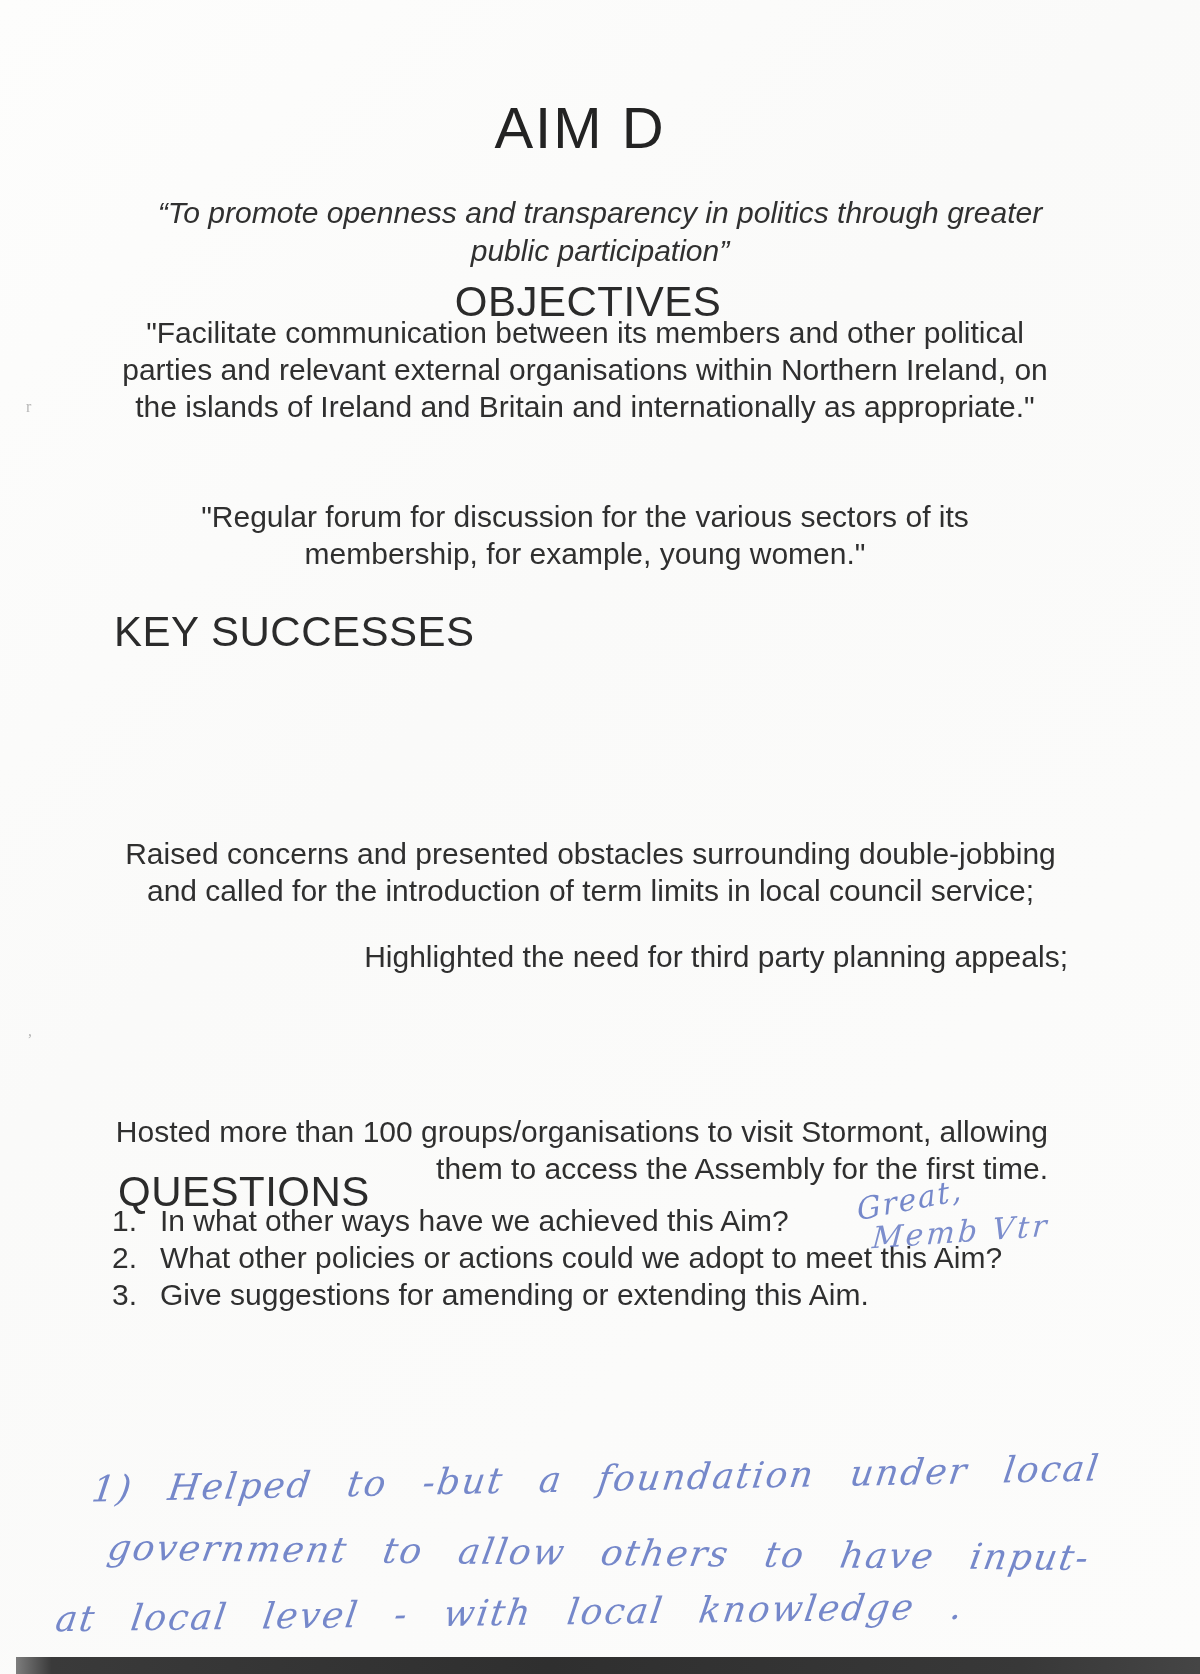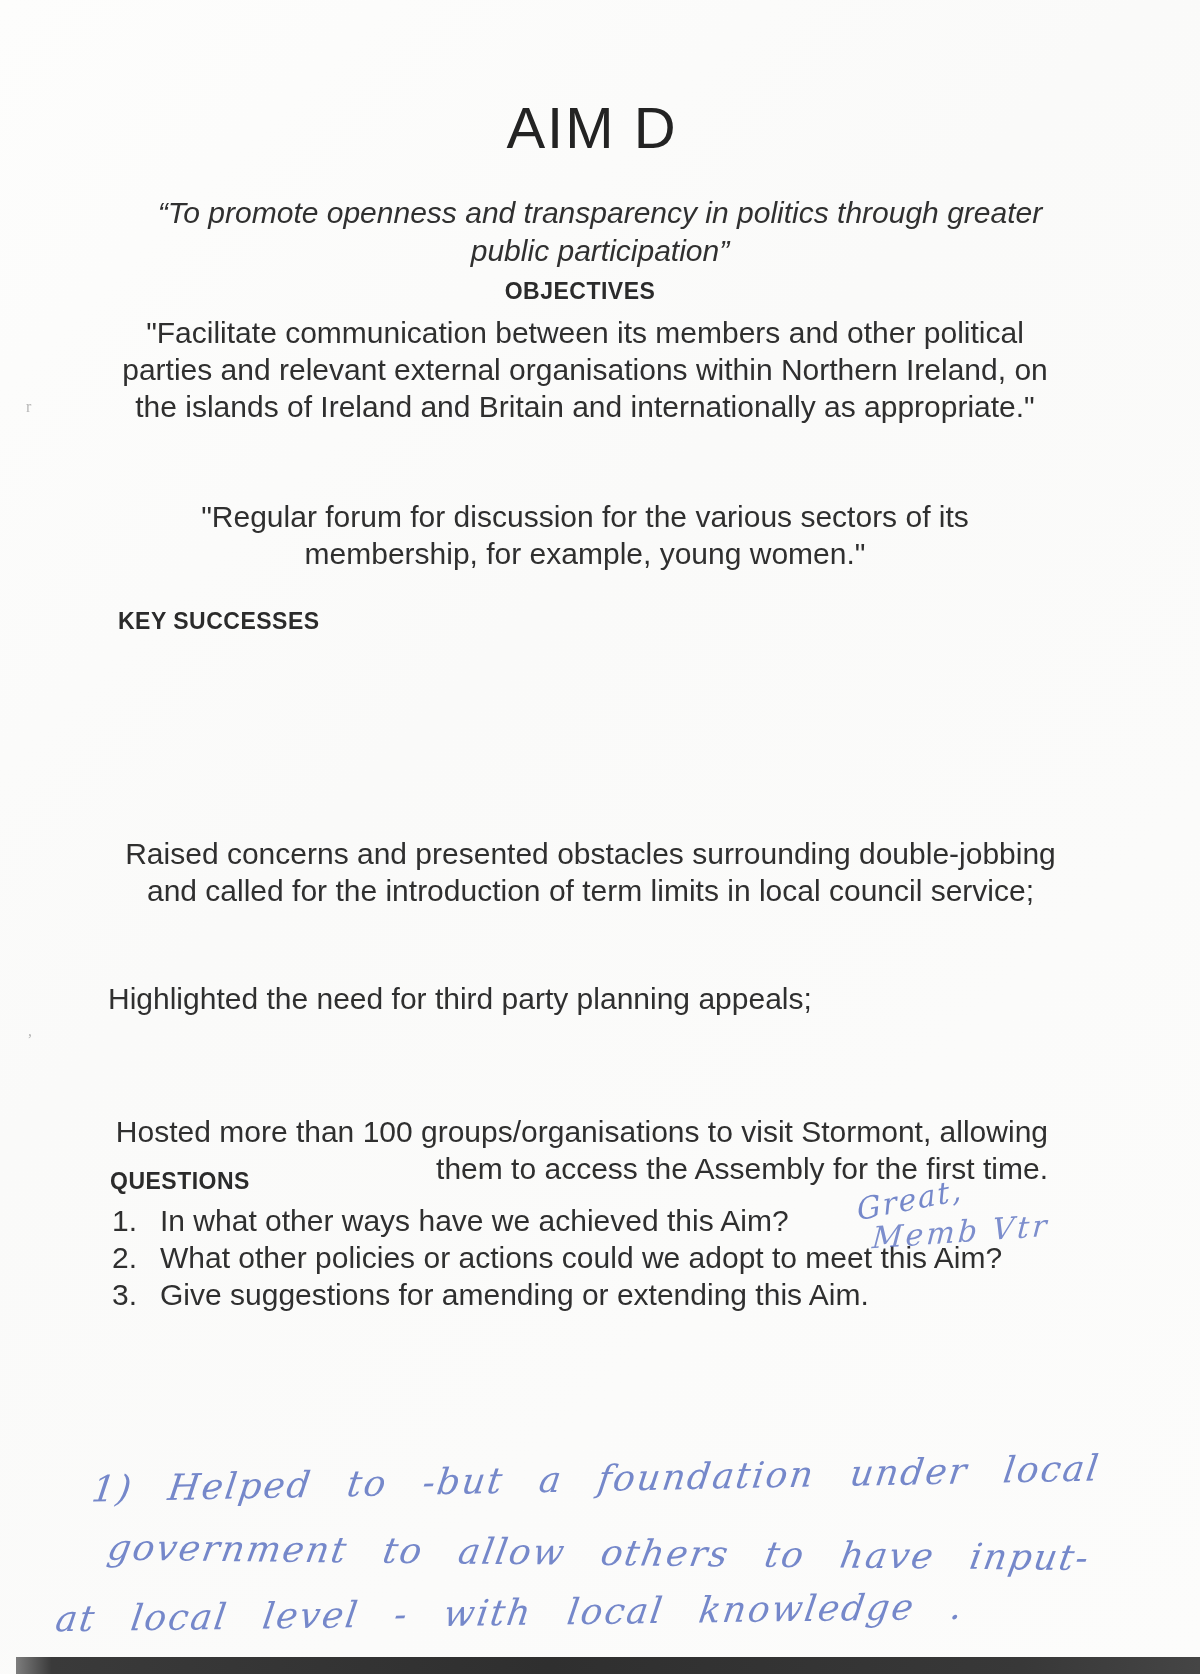--- a/index.html
+++ b/index.html
@@ -10,49 +10,50 @@
     color: #2e2e2e;
     overflow: hidden;
     position: relative;
   }
   .page {
     position: absolute; inset: 0;
     background: linear-gradient(135deg, #fdfdfc 0%, #fafaf9 40%, #fcfcfb 100%);
   }
   .abs { position: absolute; }
   .doc-title {
-    top: 94px; left: 12px; width: 1160px;
+    top: 94px; left: 0; width: 1160px;
     text-align: center;
     font-size: 58px; font-weight: 400; letter-spacing: 2px;
     color: #232323;
   }
   .aim-quote {
     top: 170px; left: 130px; width: 940px;
     text-align: center;
     font-style: italic;
     font-size: 30px; line-height: 38px;
     color: #303030;
     margin-top: 24px;
   }
   .section-heading {
-    font-size: 23px; font-weight: 700; letter-spacing: 0.5px;
+    font-size: 42px; font-weight: 400; letter-spacing: 0.5px;
     color: #2b2b2b;
+    margin-left: 8px;
   }
   .h-objectives { top: 278px; left: 0; width: 1160px; text-align: center; }
-  .h-key { top: 608px; left: 118px; }
+  .h-key { top: 608px; left: 106px; }
   .h-questions { top: 1168px; left: 110px; }
   .body-para {
     font-size: 30px; line-height: 37px;
     color: #2f2f2f;
   }
   .obj-1 { top: 314px; left: 105px; width: 960px; text-align: center; }
   .obj-2 { top: 498px; left: 160px; width: 850px; text-align: center; }
   .ks-1 { top: 645px; left: 108px; width: 950px; text-align: left; }
   .ks-2 { top: 835px; left: 108px; width: 965px; text-align: center; }
-  .ks-3 { top: 980px; left: 108px; width: 960px; text-align: left; }
+  .ks-3 { top: 938px; left: 108px; width: 960px; text-align: right; }
   .ks-4 { top: 1113px; left: 108px; width: 940px; text-align: right; }
   .q-list { top: 1202px; left: 112px; width: 900px; }
   .q-item {
     display: flex;
     font-size: 30px; line-height: 37px; color: #2f2f2f;
   }
   .q-num { width: 48px; flex: 0 0 48px; }
   .q-text { flex: 1; }
   
   .ink {

